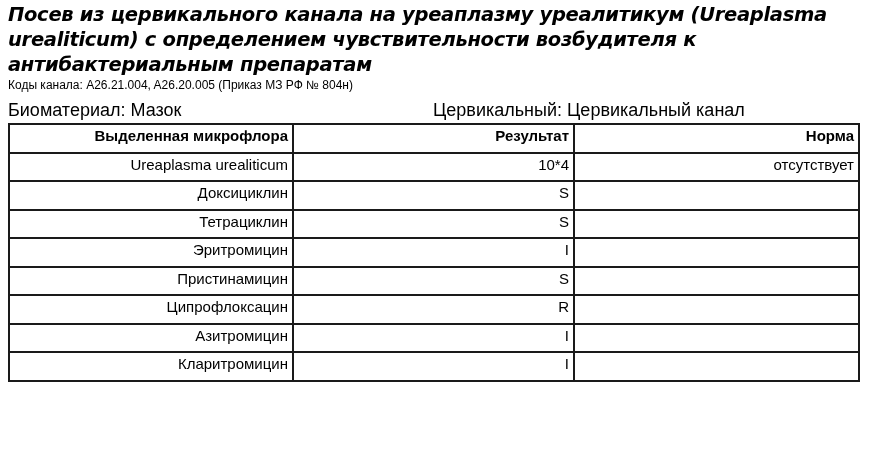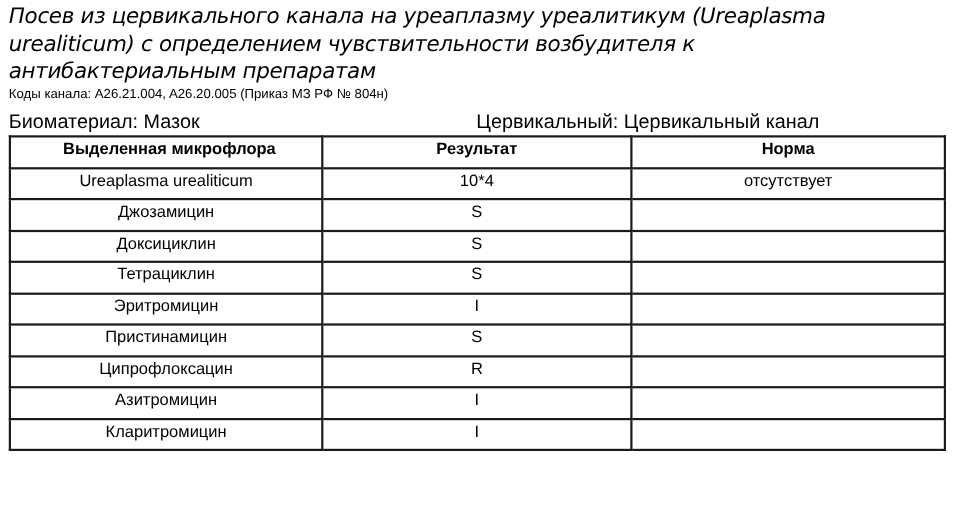--- a/index.html
+++ b/index.html
@@ -1,39 +1,39 @@
 <!DOCTYPE html>
 <html><head>
 <meta charset="utf-8">
 <style>
   html, body { margin: 0; padding: 0; background: #ffffff; }
   body { width: 882px; height: 472px; position: relative; overflow: hidden; color: #000; }
   .title {
     position: absolute; left: 8px; top: 2px; width: 860px;
-    font-family: "DejaVu Sans", sans-serif; font-weight: normal; font-style: italic;
+    font-family: "DejaVu Sans", sans-serif; font-weight: bold; font-style: italic;
     font-size: 19.5px; line-height: 25px; letter-spacing: -0.3px;
   }
   .codes {
     position: absolute; left: 8px; top: 78px;
     font-family: "Liberation Sans", sans-serif; font-size: 12px; line-height: 14px;
   }
   .meta {
     position: absolute; top: 101px;
     font-family: "Liberation Sans", sans-serif; font-size: 18px; line-height: 18px;
   }
   .meta.bio { left: 8px; }
   .meta.loc { left: 433px; }
   table {
     position: absolute; left: 8px; top: 123px;
     border-collapse: collapse; table-layout: fixed; width: 850px;
     font-family: "Liberation Sans", sans-serif; font-size: 15px;
   }
   td, th {
     border: 2px solid #1a1a1a; padding: 0 4px; height: 24.5px;
-    text-align: center; vertical-align: top; line-height: 18px; padding-top: 2px;
+    text-align: right; vertical-align: top; line-height: 18px; padding-top: 2px;
   }
   th { font-weight: bold; }
   th.first { padding-left: 10px; }
   col.c1 { width: 284px; }
   col.c2 { width: 281px; }
   col.c3 { width: 285px; }
 </style>
 </head>
 <body>
 
@@ -61,25 +61,20 @@
       <th>Норма</th>
     </tr>
   </thead>
   <tbody>
     <tr>
       <td>Ureaplasma urealiticum</td>
       <td>10*4</td>
       <td>отсутствует</td>
     </tr>
     <tr>
-      <td>Джозамицин</td>
-      <td>S</td>
-      <td></td>
-    </tr>
-    <tr>
       <td>Доксициклин</td>
       <td>S</td>
       <td></td>
     </tr>
     <tr>
       <td>Тетрациклин</td>
       <td>S</td>
       <td></td>
     </tr>
     <tr>

